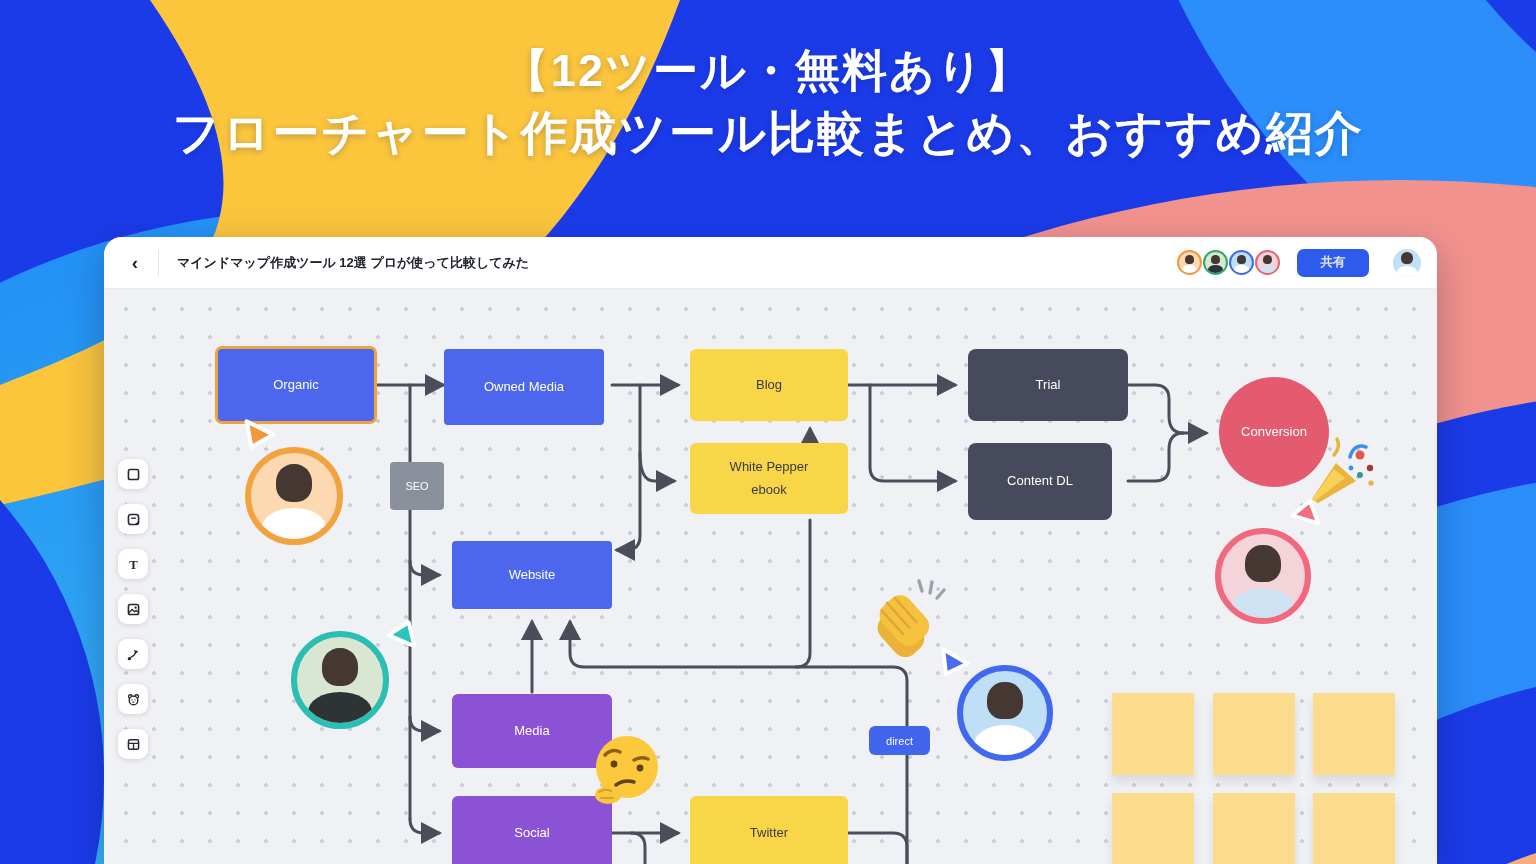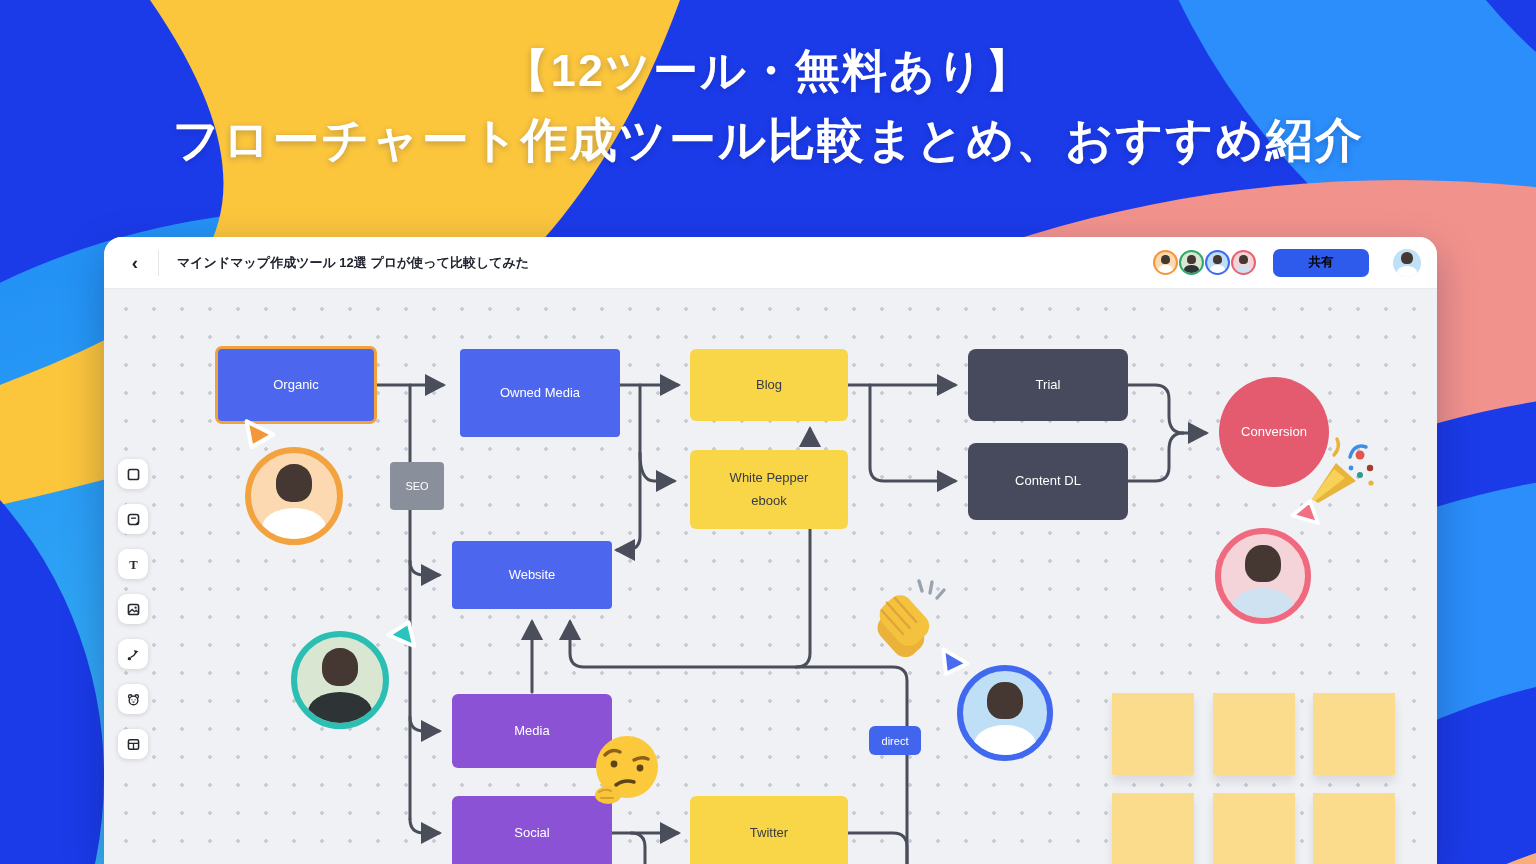--- a/index.html
+++ b/index.html
@@ -6,36 +6,36 @@
   body{width:1536px;height:864px;overflow:hidden;position:relative;
        font-family:"Liberation Sans","DejaVu Sans",sans-serif;background:#1B3BE9}
 
   
   #bg{position:absolute;left:0;top:0;width:1536px;height:864px;z-index:0}
 
   
   #hero{position:absolute;left:0;top:44px;width:1536px;text-align:center;z-index:3;color:#fff;
         font-weight:bold;letter-spacing:2px;text-shadow:0 2px 6px rgba(10,20,90,.25)}
   #hero .l1{font-size:45px;line-height:1.2}
-  #hero .l2{font-size:47px;line-height:1.25;margin-top:13px}
+  #hero .l2{font-size:47px;line-height:1.25;margin-top:6px}
 
   
   #win{position:absolute;left:104px;top:237px;width:1333px;height:627px;z-index:2;
        border-radius:18px 18px 0 0;overflow:hidden;background:#F0F1F4;
        box-shadow:0 14px 40px rgba(10,16,60,.28)}
   #topbar{height:52px;background:#fff;display:flex;align-items:center;padding:0 16px 0 20px;
           border-bottom:1px solid #E9EAEE;box-sizing:border-box}
   .back{width:22px;height:22px;font-size:19px;font-weight:bold;color:#222;display:flex;
         align-items:center;justify-content:center;cursor:pointer}
   .tb-div{width:1px;height:26px;background:#E4E5E9;margin:0 18px 0 12px}
   .doc-title{font-size:13px;font-weight:bold;color:#20242E}
   .spacer{flex:1}
   .collab{display:flex;align-items:center}
   .mini-av{width:21px;height:21px;border-radius:50%;border:2px solid;margin-left:1px;position:relative;overflow:hidden}
-  .share-btn{margin-left:17px;width:96px;height:28px;border-radius:7px;background:#2E5BEC;color:#000000;
+  .share-btn{margin-left:17px;width:72px;height:28px;border-radius:7px;background:#2E5BEC;color:#e5e5e5;
              font-size:12.5px;font-weight:bold;display:flex;align-items:center;justify-content:center;cursor:pointer}
   .profile-av{margin-left:24px;width:28px;height:28px;border-radius:50%;background:#BFE0F7;position:relative;overflow:hidden}
 
   
   .person{position:relative;overflow:hidden;border-radius:50%}
   .person::before{content:"";position:absolute;width:42%;height:44%;left:29%;top:13%;
                   background:#453832;border-radius:48% 48% 42% 42%}
   .person::after{content:"";position:absolute;width:74%;height:46%;left:13%;top:64%;
                  background:var(--shirt,#fff);border-radius:50% 50% 0 0}
 
@@ -48,35 +48,35 @@
   .node{position:absolute;z-index:2;display:flex;align-items:center;justify-content:center;
         text-align:center;font-size:13px;line-height:1.7;padding:6px 24px;box-sizing:border-box;cursor:pointer}
   .c-blue{background:#4C66EE;color:#fff;border-radius:4px}
   .c-yellow{background:#F9D647;color:#383B47;border-radius:6px}
   .c-dark{background:#474A5C;color:#fff;border-radius:8px}
   .c-purple{background:#8B52D6;color:#fff;border-radius:6px}
   .c-red{background:#E45A6E;color:#ffffff;border-radius:50%}
   .selected{box-shadow:0 0 0 3px #F2A23C}
 
   .n-organic{left:114px;top:60px;width:156px;height:72px}
-  .n-owned{left:356px;top:60px;width:160px;height:88px}
+  .n-owned{left:340px;top:60px;width:160px;height:76px}
   .n-blog{left:586px;top:60px;width:158px;height:72px}
-  .n-wp{left:586px;top:161px;width:158px;height:79px}
+  .n-wp{left:586px;top:154px;width:158px;height:71px}
   .n-trial{left:864px;top:60px;width:160px;height:72px}
-  .n-content{left:864px;top:154px;width:160px;height:77px}
+  .n-content{left:864px;top:154px;width:144px;height:77px}
   .n-conv{left:1115px;top:88px;width:110px;height:110px;padding:0 10px}
   .n-web{left:348px;top:252px;width:160px;height:68px}
   .n-media{left:348px;top:405px;width:160px;height:74px}
   .n-social{left:348px;top:507px;width:160px;height:74px}
   .n-twitter{left:586px;top:507px;width:158px;height:74px}
 
   .edge-label{position:absolute;z-index:3;display:flex;align-items:center;justify-content:center;
               color:#fff;font-size:11px;cursor:pointer}
   .lbl-seo{left:286px;top:173px;width:54px;height:48px;background:#8A8F9C;border-radius:4px}
-  .lbl-direct{left:765px;top:437px;width:52px;height:29px;background:#4265ED;border-radius:6px}
+  .lbl-direct{left:765px;top:437px;width:61px;height:29px;background:#4265ED;border-radius:6px}
 
   
   #tools{position:absolute;left:14px;top:170px;z-index:6;display:flex;flex-direction:column;gap:15px}
   .tool{width:30px;height:30px;background:#fff;border-radius:9px;display:flex;align-items:center;
         justify-content:center;box-shadow:0 1px 5px rgba(30,35,60,.16);cursor:pointer}
 
   
   .cv-av{position:absolute;border-radius:50%;z-index:4}
   .av-orange{left:141px;top:158px;width:98px;height:98px;border:6px solid #F2A23E;background:#FCD9B0;box-sizing:border-box}
   .av-teal{left:187px;top:342px;width:98px;height:98px;border:6px solid #2BBFB4;background:#D8E6D2;box-sizing:border-box}

